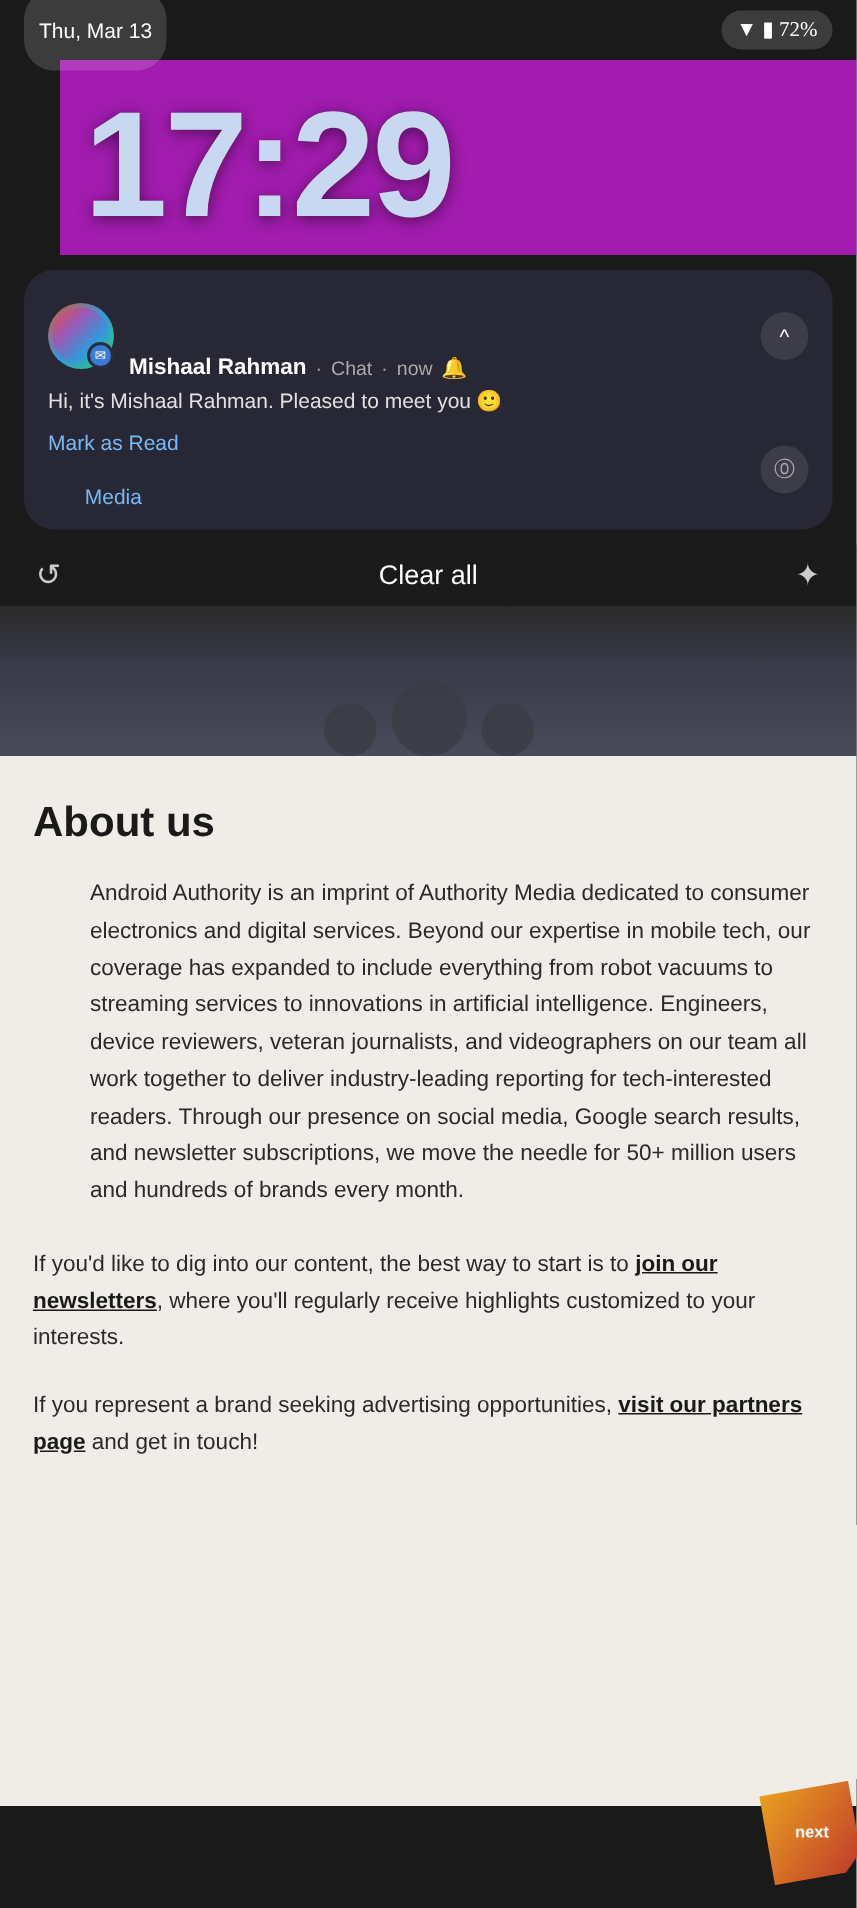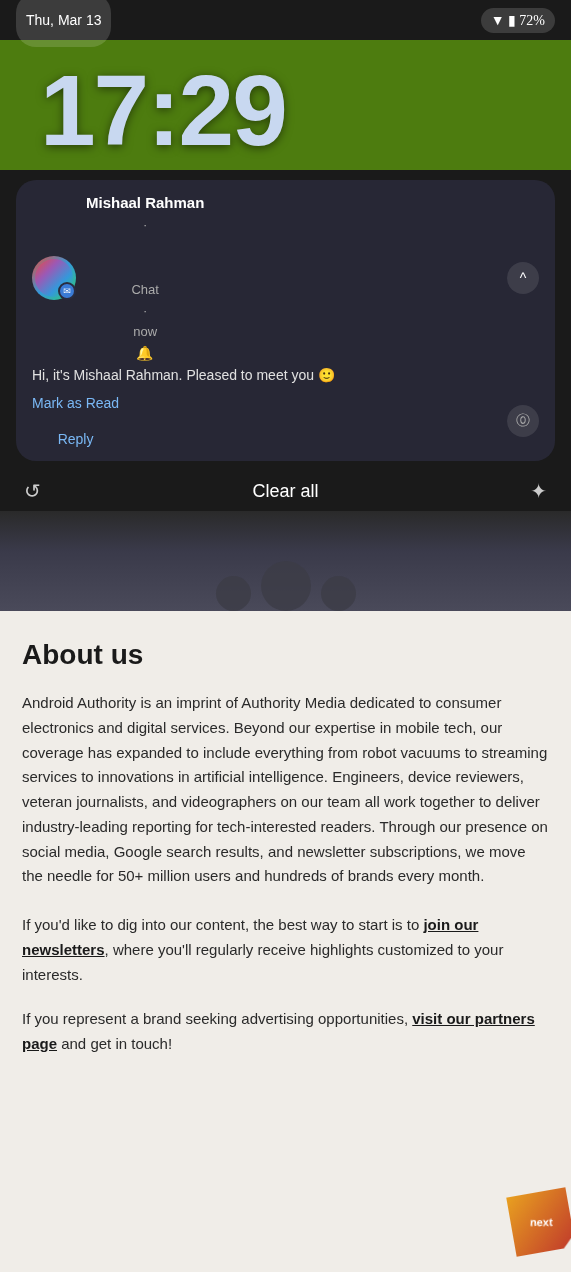--- a/index.html
+++ b/index.html
@@ -34,25 +34,26 @@
       font-size: 14px;
       font-weight: 500;
       background: rgba(255,255,255,0.15);
       padding: 4px 10px;
       border-radius: 20px;
       font-family: Liberation Serif, serif;
     }
 
     
     .clock-area {
-      background: #4d7c0f;
+      background: #a21caf;
       display: flex;
       flex-direction: column;
       align-items: flex-start;
-      padding: 20px 30px 10px 40px;
+      padding: 20px 30px 10px 16px;
+      margin-left: 40px;
     }
     .clock-time {
       font-size: 100px;
       font-weight: 900;
       color: #c8d8f0;
       line-height: 1;
       letter-spacing: -2px;
       font-family: 'Arial Rounded MT Bold', 'Arial Black', sans-serif;
       text-shadow: 0 2px 10px rgba(0,0,0,0.5);
     }
@@ -112,24 +113,23 @@
     .avatar-badge-icon {
       color: white;
       font-size: 9px;
     }
     .notif-meta {
       display: flex;
       flex-direction: column;
     }
     .notif-name-row {
       display: flex;
-      align-items: center;
+      align-items: flex-end;
       gap: 6px;
       flex-wrap: wrap;
-      flex-direction: column;
     }
     .notif-name {
       color: #fff;
       font-size: 15px;
       font-weight: 600;
     }
     .notif-dot {
       color: #aaa;
       font-size: 13px;
     }
@@ -260,20 +260,21 @@
       font-size: 28px;
       font-weight: 700;
       color: #1a1a1a;
       margin-bottom: 20px;
     }
     .about-body {
       font-size: 15px;
       line-height: 1.65;
       color: #2a2a2a;
       margin-bottom: 24px;
+      margin-left: 38px;
     }
     .about-para {
       margin-bottom: 20px;
       font-size: 15px;
       line-height: 1.65;
       color: #2a2a2a;
     }
     .about-link {
       color: #1a1a1a;
       text-decoration: underline;
@@ -340,21 +341,21 @@
       </div>
     </div>
     <div class="notif-expand">
       <span class="notif-expand-icon">^</span>
     </div>
   </div>
   <div class="notif-message">Hi, it's Mishaal Rahman. Pleased to meet you 🙂</div>
   <div class="notif-actions">
     <div class="notif-action-btns">
       <button class="notif-action-btn">Mark as Read</button>
-      <button class="notif-action-btn">Reply</button>
+      <button class="notif-action-btn">Media</button>
     </div>
     <div class="notif-snooze">
       <span class="notif-snooze-icon">⓪</span>
     </div>
   </div>
 </div>
 
 <div class="clear-all-bar">
   <span class="clear-all-icon">↺</span>
   <span class="clear-all-text">Clear all</span>

